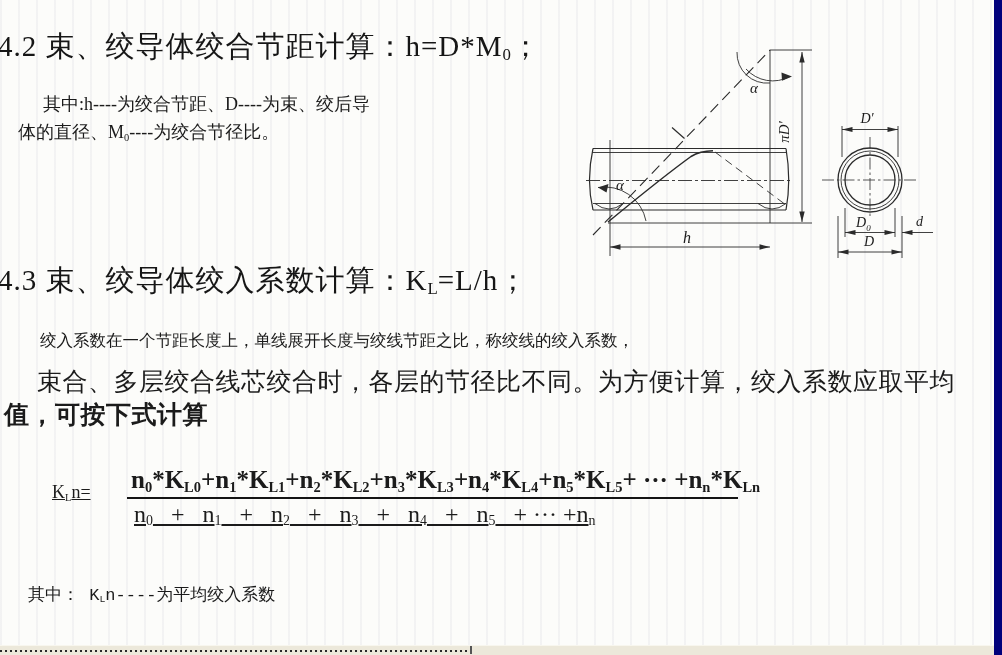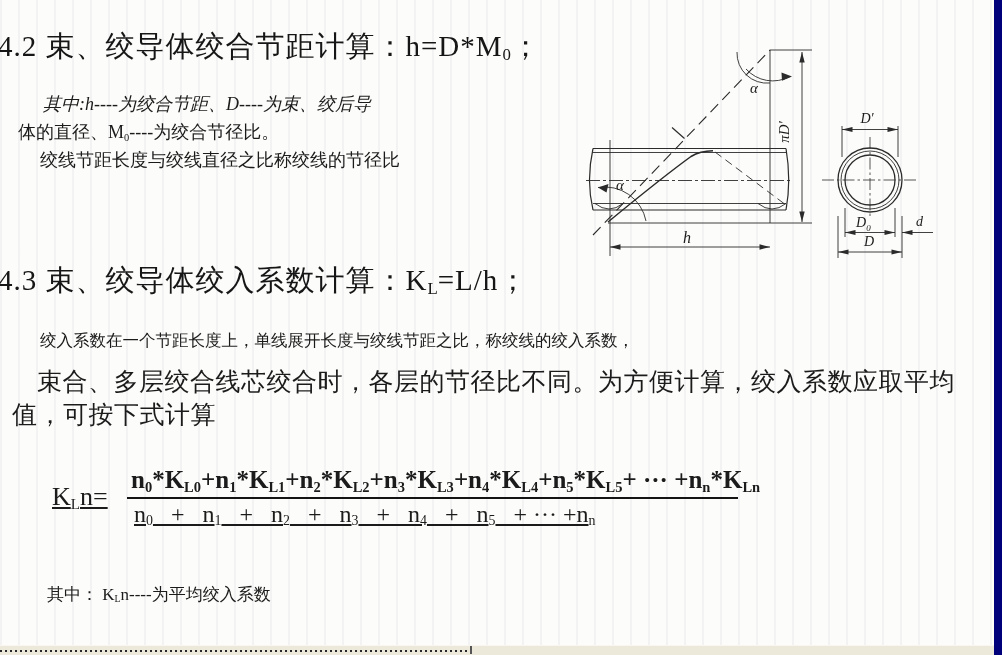--- a/index.html
+++ b/index.html
@@ -10,21 +10,21 @@
     font-family:"Liberation Serif","DejaVu Serif",serif;
     color:#1b1b1b;
   }
   .abs{position:absolute;white-space:pre;}
   .title{font-size:29px;letter-spacing:1px;color:#161616;}
   .body18{font-size:18px;}
   .body16{font-size:16px;}
   .body25{font-size:25px;letter-spacing:0.5px;}
   .body17{font-size:17px;}
   sub{font-size:0.58em;line-height:0;vertical-align:-0.25em;letter-spacing:0;}
-  .frac-lhs{font-size:26px;text-decoration:underline;}
+  .frac-lhs{font-size:18px;text-decoration:underline;}
   .frac-num{font-size:25px;font-weight:bold;}
   .frac-den{font-size:24px;text-decoration:underline;}
   .frac-bar{position:absolute;background:#141414;}
   .dotline{position:absolute;height:2px;background-image:repeating-linear-gradient(90deg,#2a2a2a 0 2px,transparent 2px 5px);}
   .beige{position:absolute;background:#ece8da;border-top:1px solid #f8f6ee;}
   .navy{position:absolute;background:#00007b;}
   .tick{position:absolute;background:#555;}
   svg .ln{stroke:#2b2b2b;fill:none;}
   svg .thin{stroke-width:0.9;}
   svg .med{stroke-width:1.2;}
@@ -34,23 +34,22 @@
   svg .lbl14{font-style:italic;font-size:14px;}
   svg .ss{font-size:9px;}
 </style>
 </head>
 <body>
 
 <div class="page">
 
   <div class="abs title" style="left:-2px;top:27px;">4.2 束、绞导体绞合节距计算：h=D*M<sub>0</sub>；</div>
 
-  <div class="abs body18" style="left:43px;top:92px;font-style:italic;">其中:h----为绞合节距、D----为束、绞后导</div>
+  <div class="abs body18" style="left:43px;top:92px;">其中:h----为绞合节距、D----为束、绞后导</div>
   <div class="abs body18" style="left:18px;top:120px;">体的直径、M<sub>0</sub>----为绞合节径比。</div>
-  <div class="abs body18" style="left:40px;top:148px;">绞线节距长度与绞线直径之比称绞线的节径比</div>
 
   <svg width="442" height="250" viewBox="0 0 442 250" style="position:absolute;left:560px;top:10px;">
 
     <g>
       <line class="ln med" x1="33" y1="138.5" x2="226" y2="138.5"></line>
       <line class="ln thin" x1="33" y1="142.5" x2="226" y2="142.5"></line>
       <line class="ln thin" x1="33" y1="193.5" x2="226" y2="193.5"></line>
       <line class="ln med" x1="33" y1="200" x2="226" y2="200"></line>
       <path class="ln med" d="M33,138.5 C28.5,159 28.5,181 33,200"></path>
       <path class="ln med" d="M226,138.5 C229.5,159 229.5,181 226,200"></path>
@@ -140,27 +139,27 @@
       <polygon class="arrow" points="342,242 331.5,239.5 331.5,244.5"></polygon>
       <text class="lbl14" text-anchor="middle" x="309" y="236">D</text>
     </g>
   </svg>
 
   <div class="abs title" style="left:-2px;top:261px;">4.3 束、绞导体绞入系数计算：K<sub>L</sub>=L/h；</div>
 
   <div class="abs body16" style="left:40px;top:330px;font-size:16.5px;">绞入系数在一个节距长度上，单线展开长度与绞线节距之比，称绞线的绞入系数，</div>
 
   <div class="abs body25" style="left:37px;top:365px;">束合、多层绞合线芯绞合时，各层的节径比不同。为方便计算，绞入系数应取平均</div>
-  <div class="abs body25" style="left:12px;top:398px;">值，可按下式计算</div>
+  <div class="abs body25" style="left:4px;top:398px;font-weight:bold;">值，可按下式计算</div>
 
   <div class="abs frac-lhs" style="left:52px;top:482px;">K<sub>L</sub>n=</div>
   <div class="abs frac-num" style="left:131px;top:466px;">n<sub>0</sub>*K<sub>L0</sub>+n<sub>1</sub>*K<sub>L1</sub>+n<sub>2</sub>*K<sub>L2</sub>+n<sub>3</sub>*K<sub>L3</sub>+n<sub>4</sub>*K<sub>L4</sub>+n<sub>5</sub>*K<sub>L5</sub>+ ··· +n<sub>n</sub>*K<sub>Ln</sub></div>
   <div class="frac-bar" style="left:127px;top:497px;width:611px;height:2px;"></div>
   <div class="abs frac-den" style="left:134px;top:501px;">n<sub>0</sub>   +   n<sub>1</sub>   +   n<sub>2</sub>   +   n<sub>3</sub>   +   n<sub>4</sub>   +   n<sub>5</sub>   + ··· +n<sub>n</sub></div>
 
-  <div class="abs body17" style="left:47px;top:583px;">其中： K<sub>L</sub>n----为平均绞入系数</div>
+  <div class="abs body17" style="left:28px;top:583px;font-family:Liberation Mono, monospace;">其中： K<sub>L</sub>n----为平均绞入系数</div>
 
   <div class="beige" style="left:0;top:645px;width:994px;height:10px;"></div>
   <div class="dotline" style="left:0;top:650px;width:470px;"></div>
   <div class="tick" style="left:470px;top:646px;width:2px;height:8px;"></div>
   <div class="navy" style="left:994px;top:0;width:8px;height:655px;"></div>
 
 </div>
 
 </body></html>

